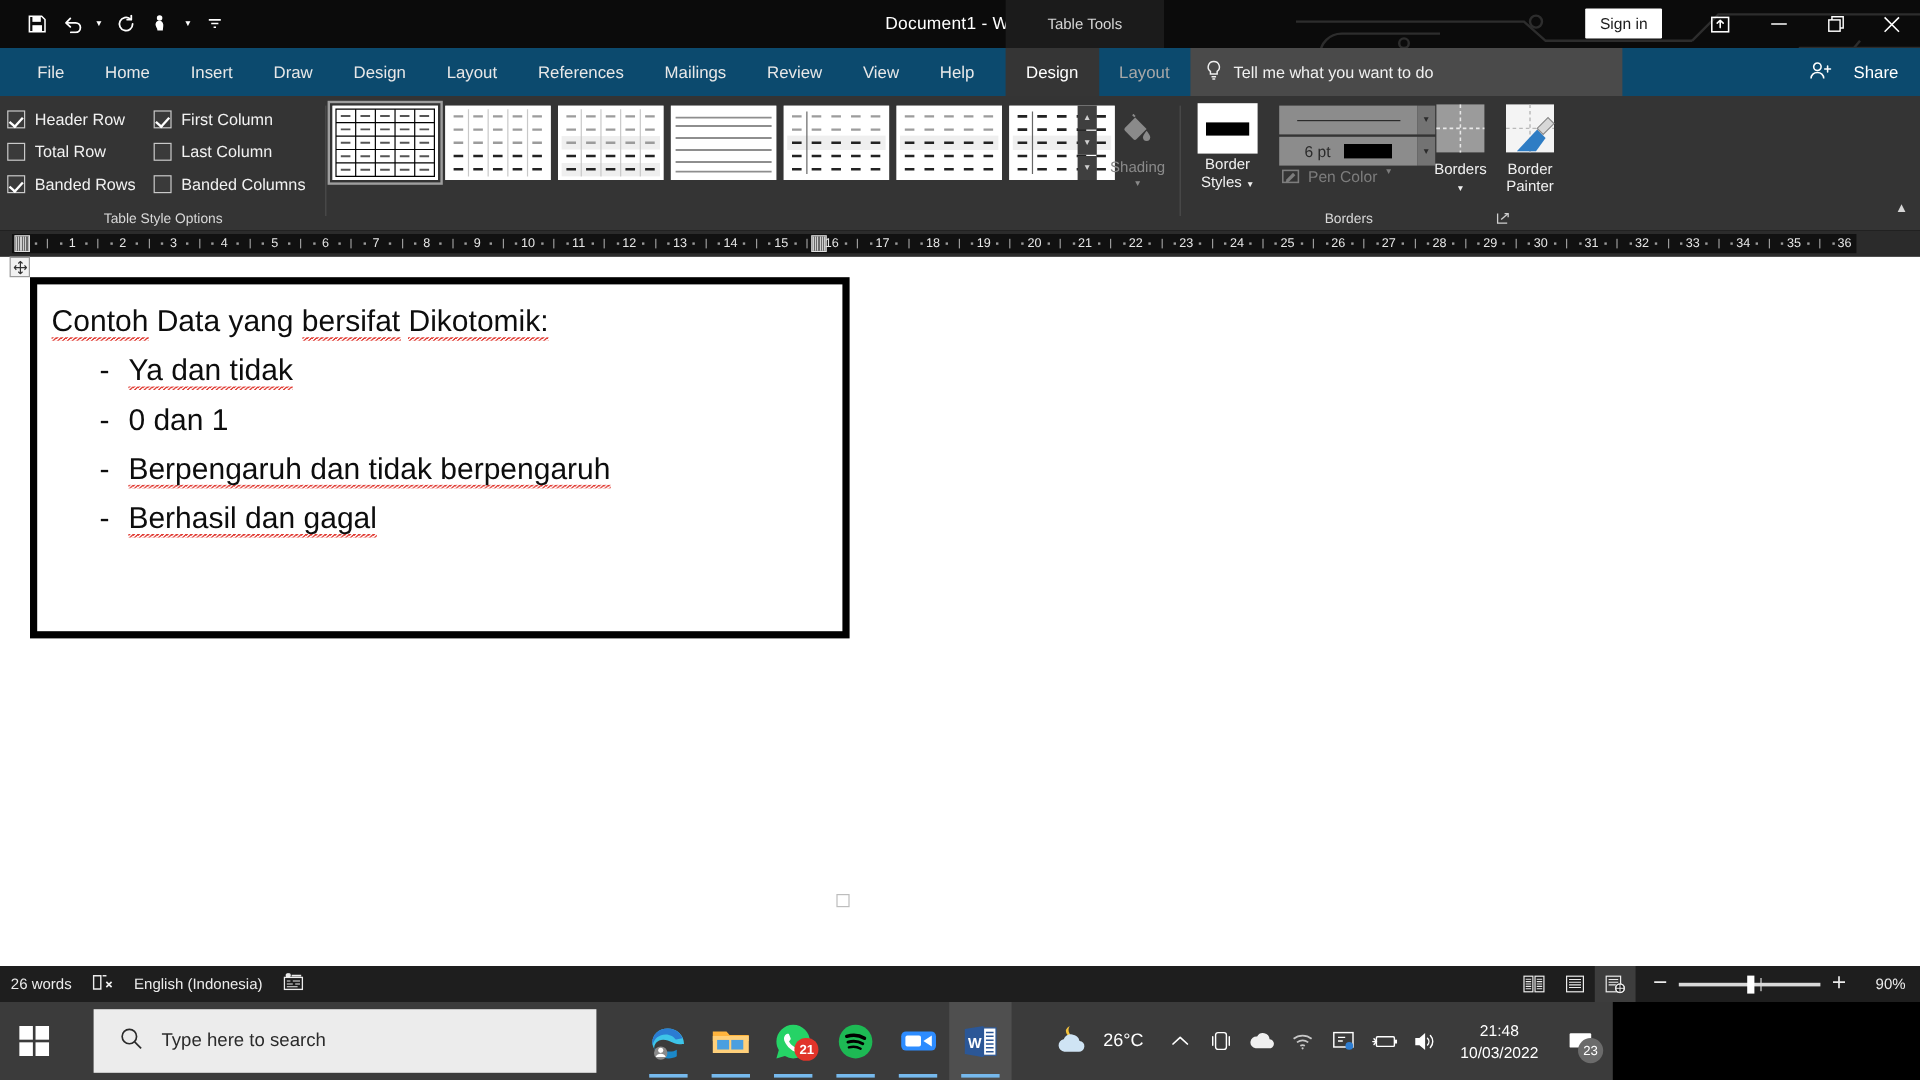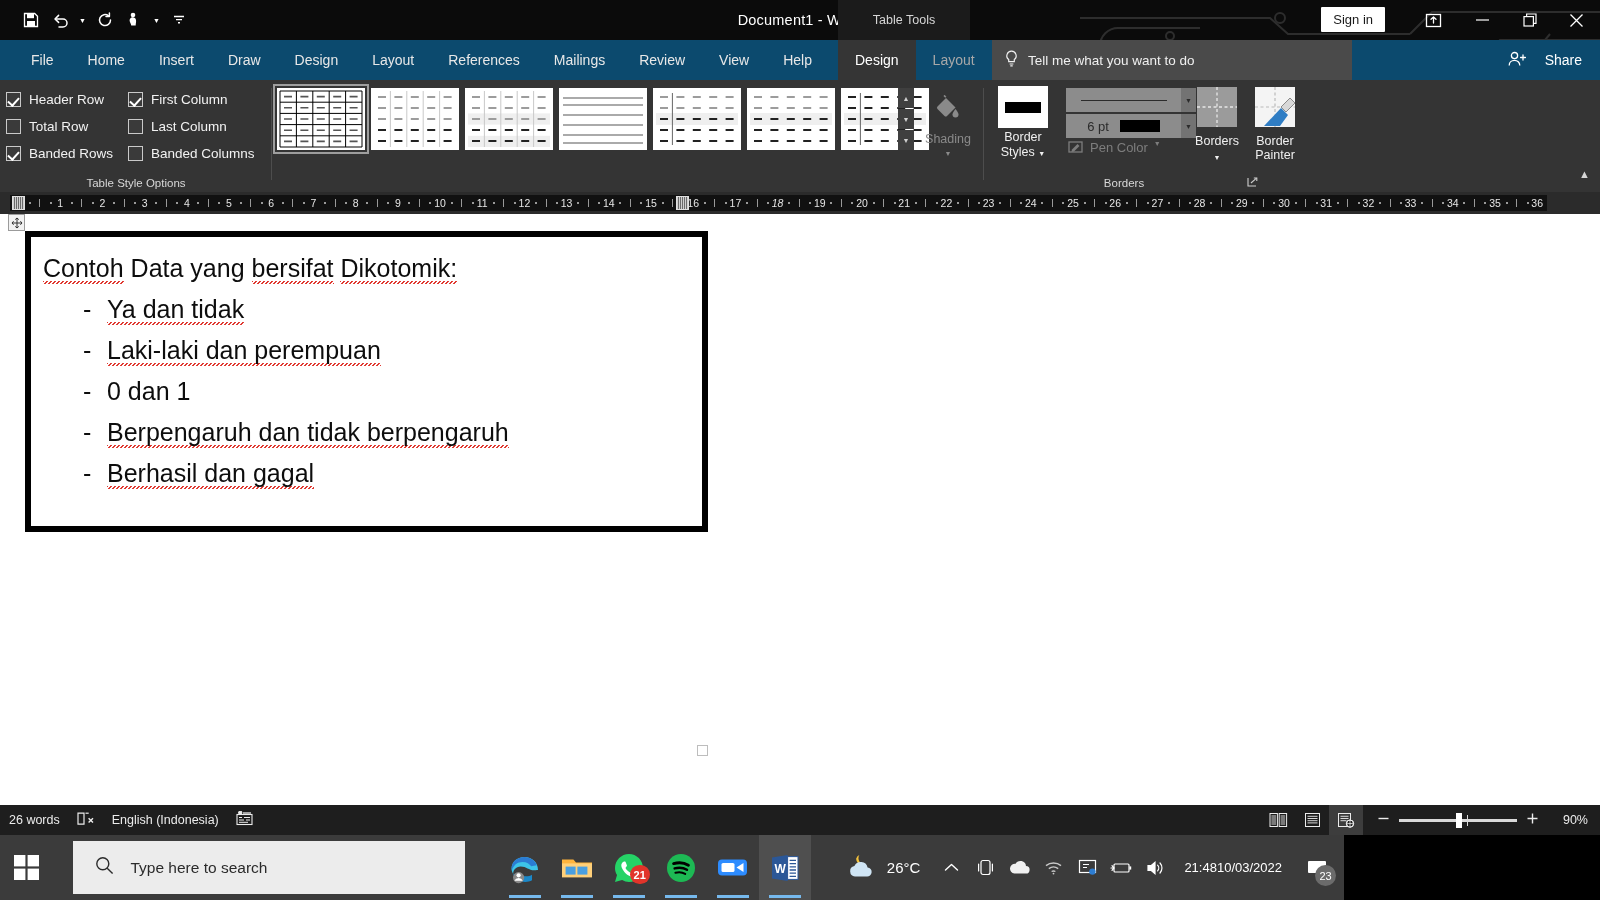--- a/index.html
+++ b/index.html
@@ -313,21 +313,21 @@
   }
   .weather {
     display: flex; align-items: center; gap: 10px; padding: 0 14px;
     color: #fff; font-size: 15px;
   }
   .trayicon {
     width: 34px; height: 65px; display: flex; align-items: center;
     justify-content: center; color: #fff; position: relative;
   }
   .clock {
-    display: flex; flex-direction: row; align-items: center;
+    display: flex; flex-direction: column; align-items: center;
     justify-content: center; color: #fff; font-size: 13px;
     line-height: 19px; padding: 0 12px;
   }
   .notif {
     width: 46px; height: 65px; display: flex; align-items: center;
     justify-content: center; position: relative;
   }
   .notif-badge {
     position: absolute; right: 4px; bottom: 14px; width: 21px; height: 21px;
     border-radius: 11px; background: #6b6b6b; color: #fff; font-size: 11px;
@@ -768,21 +768,21 @@
         <div class="rbar" style="left: 672.1px;"></div>
         <div class="rdot" style="left: 682.65px;"></div>
         <div class="rtick" style="left: 693.2px;">16</div>
         <div class="rdot" style="left: 703.75px;"></div>
         <div class="rbar" style="left: 714.3px;"></div>
         <div class="rdot" style="left: 724.85px;"></div>
         <div class="rtick" style="left: 735.4px;">17</div>
         <div class="rdot" style="left: 745.95px;"></div>
         <div class="rbar" style="left: 756.5px;"></div>
         <div class="rdot" style="left: 767.05px;"></div>
-        <div class="rtick" style="left: 777.6px; font-style: italic;">18</div>
+        <div class="rtick" style="left: 777.6px;">18</div>
         <div class="rdot" style="left: 788.15px;"></div>
         <div class="rbar" style="left: 798.7px;"></div>
         <div class="rdot" style="left: 809.25px;"></div>
         <div class="rtick" style="left: 819.8px;">19</div>
         <div class="rdot" style="left: 830.35px;"></div>
         <div class="rbar" style="left: 840.9px;"></div>
         <div class="rdot" style="left: 851.45px;"></div>
         <div class="rtick" style="left: 862px;">20</div>
         <div class="rdot" style="left: 872.55px;"></div>
         <div class="rbar" style="left: 883.1px;"></div>
@@ -867,23 +867,20 @@
           <span class="sq">Contoh</span>
           <span>Data</span>
           <span>yang</span>
           <span class="sq">bersifat</span>
           <span class="sq">Dikotomik:</span>
         </div>
         <div class="t-item">
           <span class="dash">-</span><span class="sq">Ya dan tidak</span>
         </div>
         <div class="t-item">
-          <span class="dash">-</span><span class="sq">Laki-laki dan perempuan</span>
-        </div>
-        <div class="t-item">
           <span class="dash">-</span><span>0 dan 1</span>
         </div>
         <div class="t-item">
           <span class="dash">-</span><span class="sq">Berpengaruh dan tidak berpengaruh</span>
         </div>
         <div class="t-item">
           <span class="dash">-</span><span class="sq">Berhasil dan gagal</span>
         </div>
       </div>
     </div>

